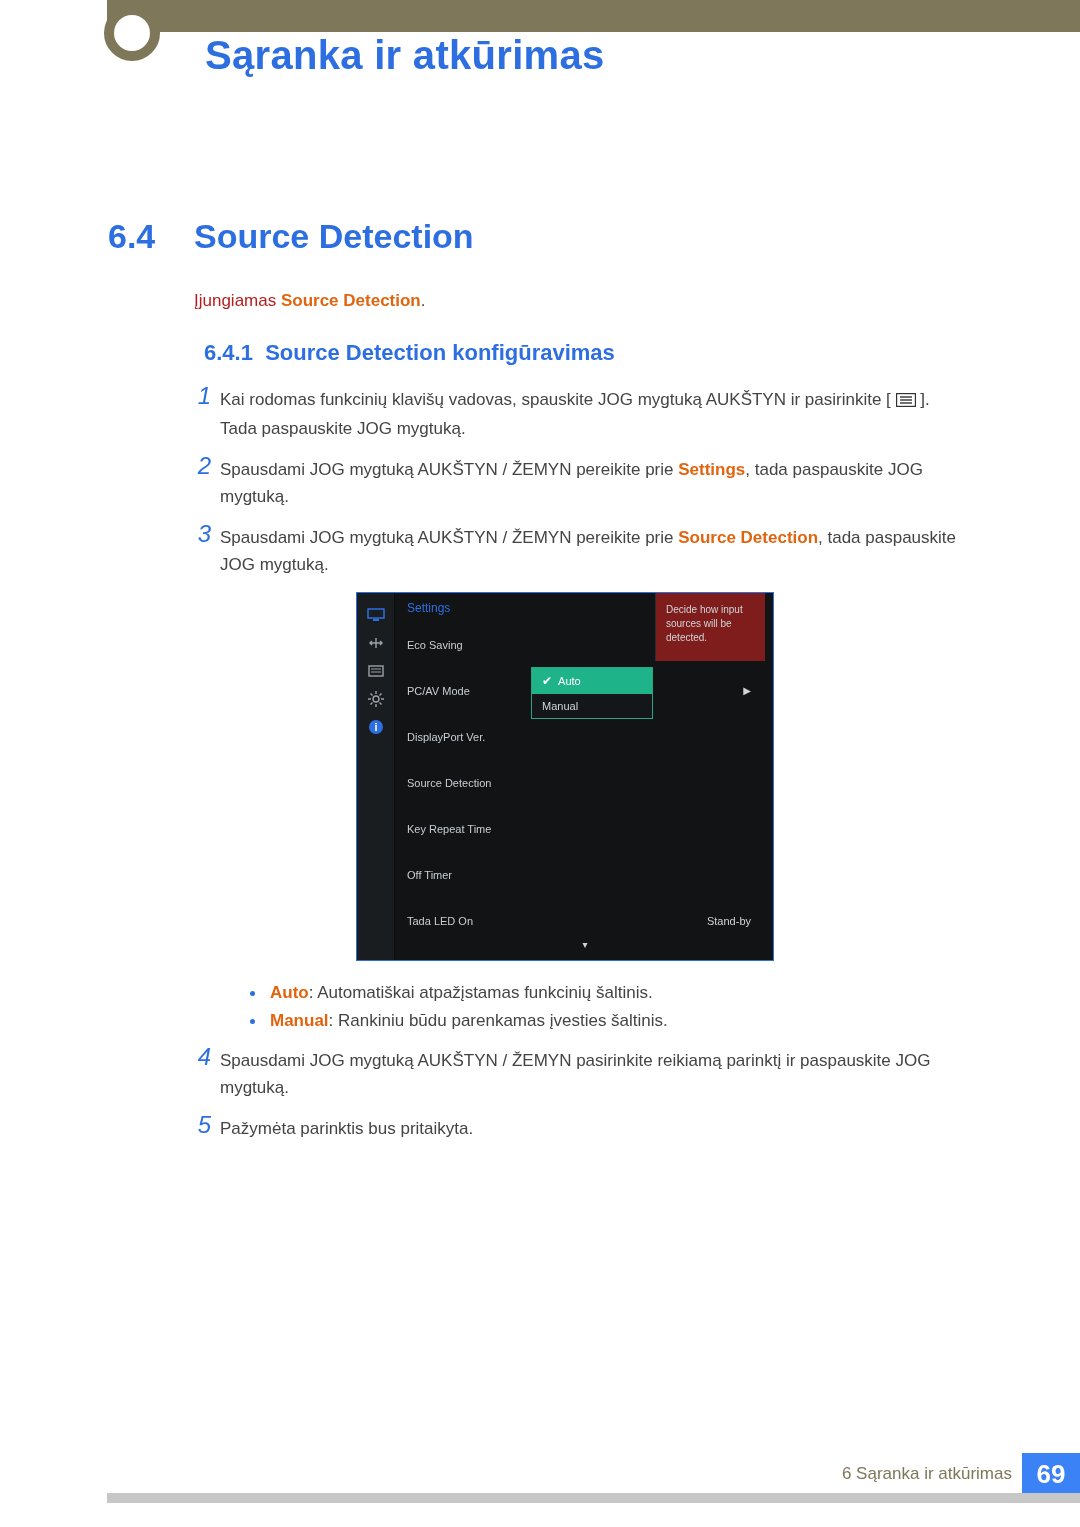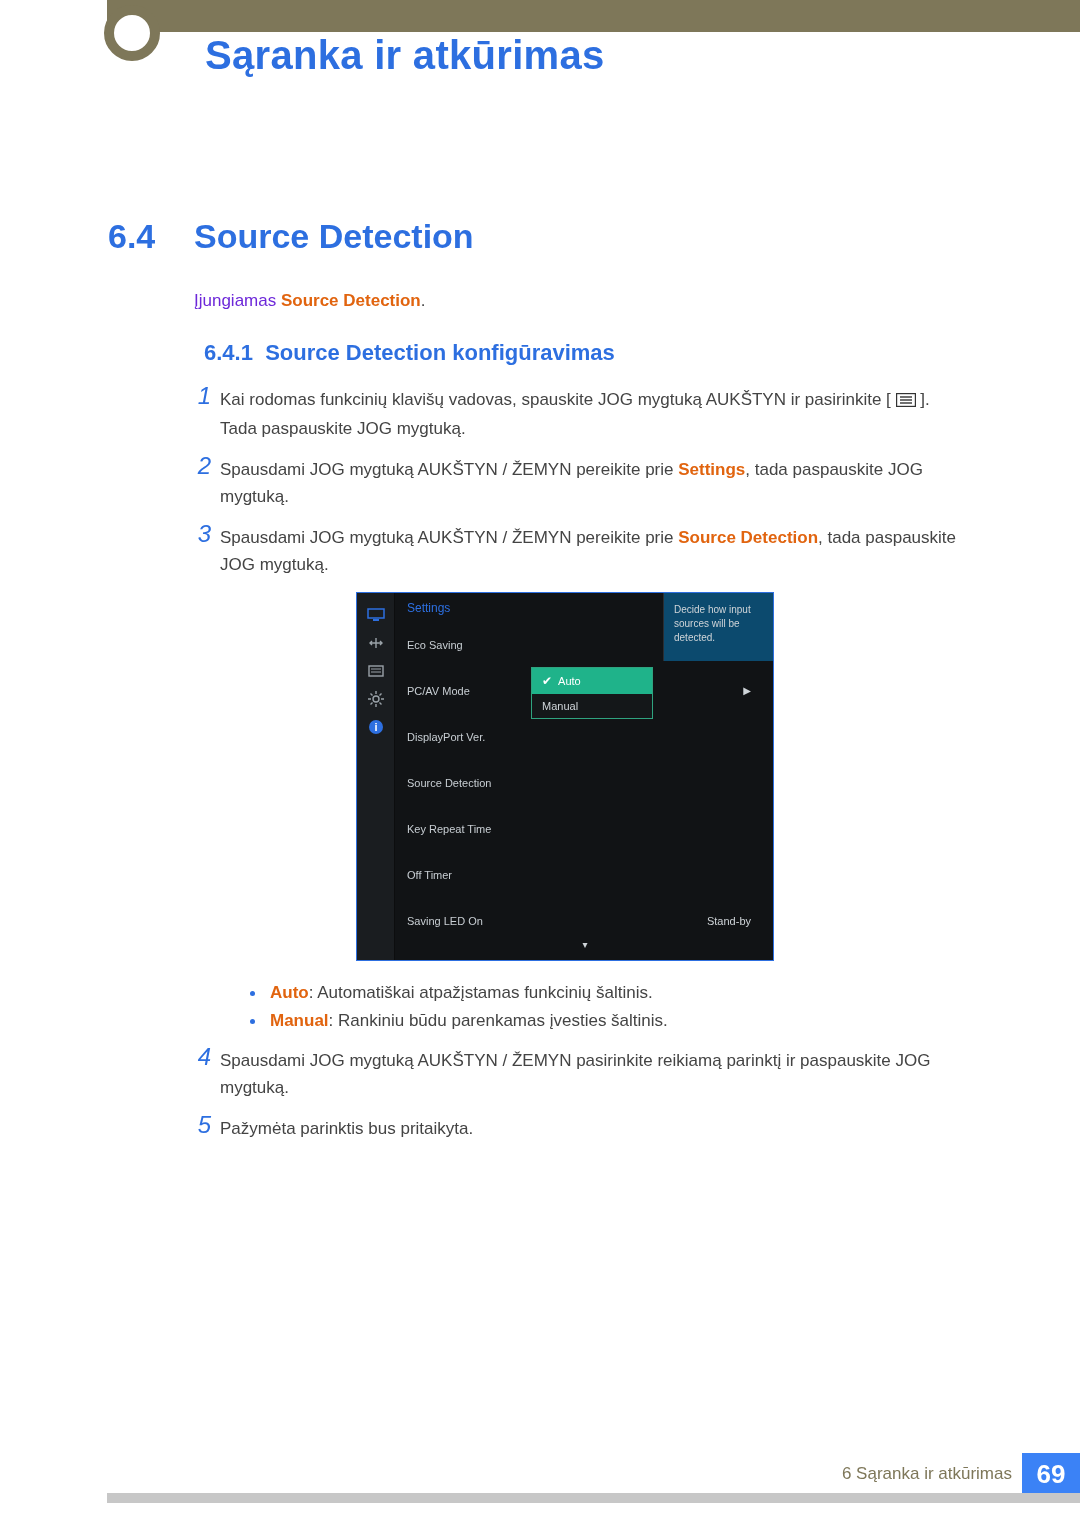--- a/index.html
+++ b/index.html
@@ -16,21 +16,21 @@
   .chapter-title {
     position: absolute; left: 205px; top: 33px; font-size: 40px; font-weight: 700; color: #2d6fe0;
     letter-spacing: 0.3px;
   }
 
   
   .sec-num { position: absolute; left: 108px; top: 217px; font-size: 34px; font-weight: 700; color: #2d6fe0; }
   .sec-title { position: absolute; left: 194px; top: 217px; font-size: 34px; font-weight: 700; color: #2d6fe0; }
 
   .intro-line { position: absolute; left: 194px; top: 289px; font-size: 17px; line-height: 1.4; }
-  .intro-line .plain { color: #6d28d9; }
+  .intro-line .plain { color: #b91c1c; }
   .intro-line .orange { color: #e1640f; font-weight: 700; }
   .intro-line .dot { color: #444; }
 
   .subsec { position: absolute; left: 204px; top: 340px; font-size: 22px; font-weight: 700; color: #2d6fe0; }
 
   
   .steps { position: absolute; left: 186px; top: 386px; width: 780px; }
   .step { position: relative; margin-bottom: 14px; padding-left: 34px; font-size: 17px; line-height: 27px; color: #444; }
   .step .num { position: absolute; left: 0; top: -4px; font-size: 24px; font-style: italic; font-weight: 400; color: #2d6fe0; width: 25px; text-align: right; }
   .step .orange { color: #e1640f; font-weight: 700; }
@@ -55,22 +55,22 @@
 
   .osd-popover {
     position: absolute; left: 136px; top: 74px; width: 122px;
     border: 1px solid #2fa37f; background: #141719;
   }
   .osd-popover .opt { padding: 6px 10px; font-size: 11px; color:#cfd4d8; display:flex; align-items:center; gap:6px; }
   .osd-popover .opt.sel { background:#1fb38a; color:#fff; }
   .osd-popover .opt.sel .chk { color:#fff; font-size: 12px; }
 
   .osd-help {
-    position: absolute; right: 0; top: 0; width: 110px; height: 68px;
-    background: #0c4a6e; color:#cfd4d8; font-size: 10px; line-height: 14px; padding: 10px 8px 8px 10px;
+    position: absolute; right: 8px; top: 0; width: 110px; height: 68px;
+    background: #7f1d1d; color:#cfd4d8; font-size: 10px; line-height: 14px; padding: 10px 8px 8px 10px;
     border-left: 1px solid #2a2e33;
   }
 
   
   .bullets { margin: 4px 0 12px 64px; }
   .bullets .b { position: relative; padding-left: 20px; font-size: 17px; line-height: 28px; color:#444; }
   .bullets .b::before { content: ""; position:absolute; left:0; top:12px; width:5px; height:5px; background:#2d6fe0; border-radius:50%; }
   .bullets .b .orange { color:#e1640f; font-weight:700; }
 
   
@@ -183,21 +183,21 @@
           <div class="osd-row">
             <span class="lbl">Source Detection</span>
           </div>
           <div class="osd-row">
             <span class="lbl">Key Repeat Time</span>
           </div>
           <div class="osd-row">
             <span class="lbl">Off Timer</span>
           </div>
           <div class="osd-row">
-            <span class="lbl">Saving LED On</span>
+            <span class="lbl">Tada LED On</span>
             <span class="val">Stand-by</span>
           </div>
           <div class="osd-scroll-down">▾</div>
 
           <div class="osd-popover">
             <div class="opt sel">
               <span class="chk">✔</span>
               <span>Auto</span>
             </div>
             <div class="opt">

